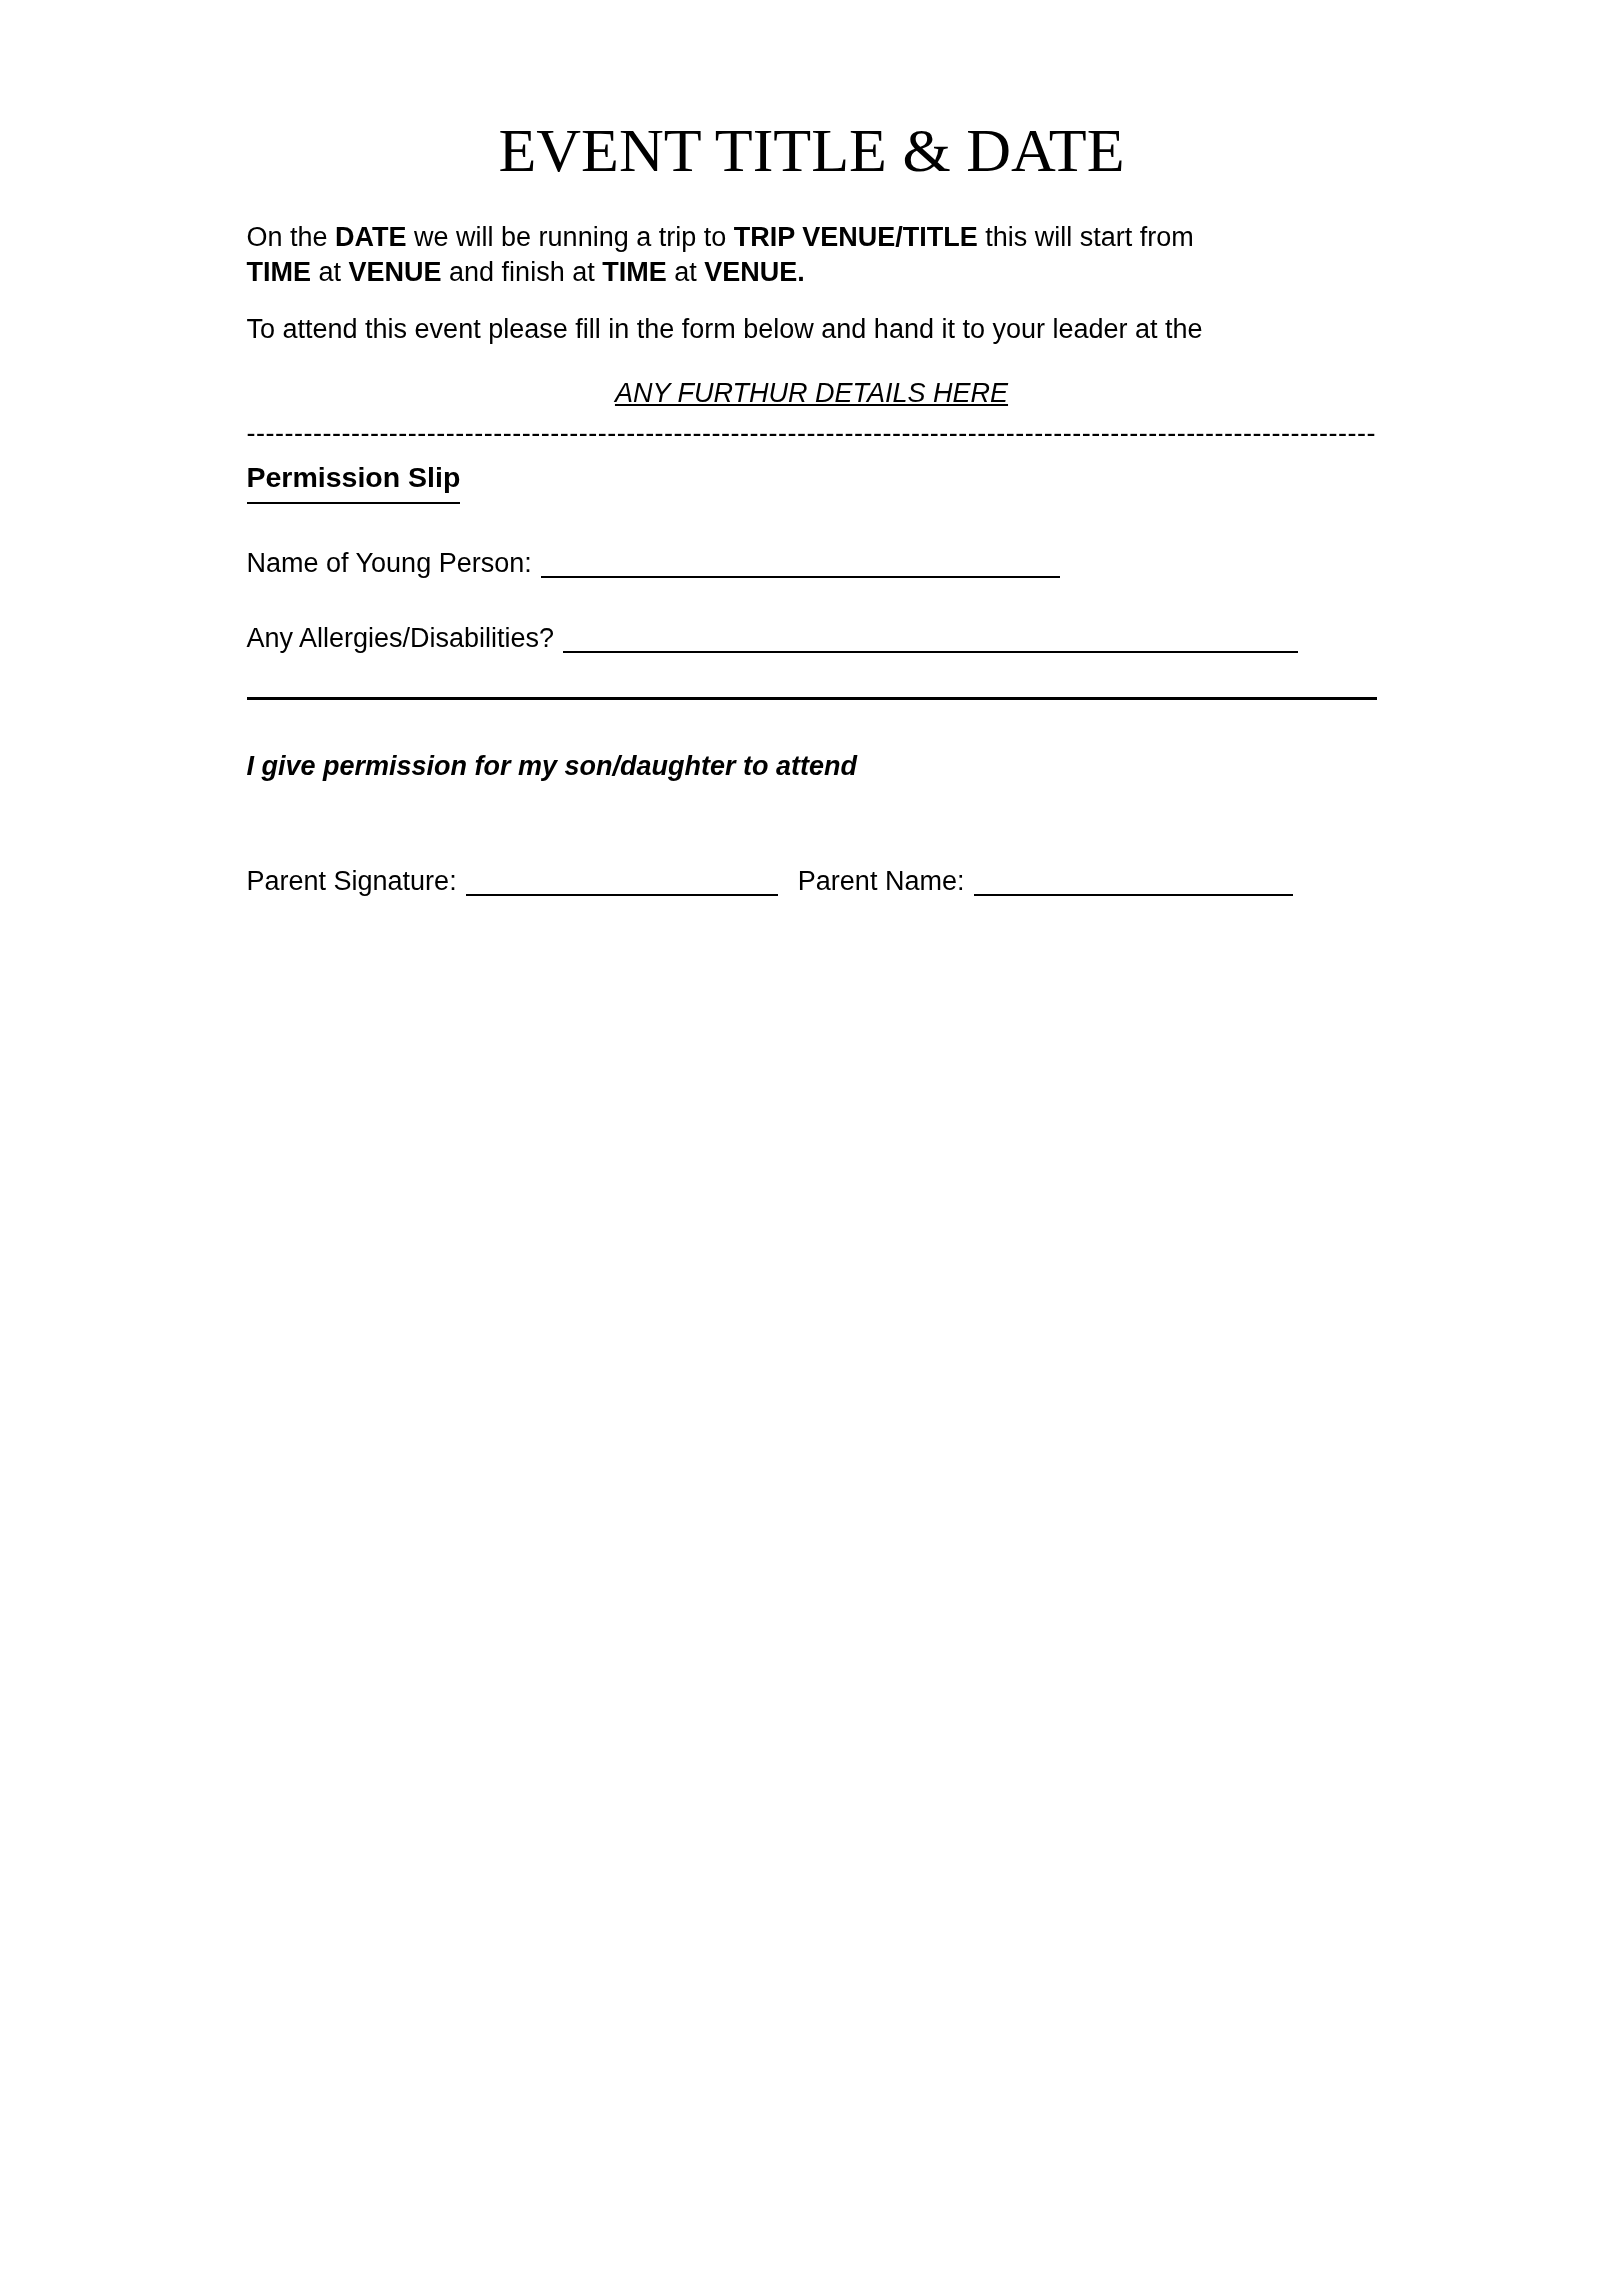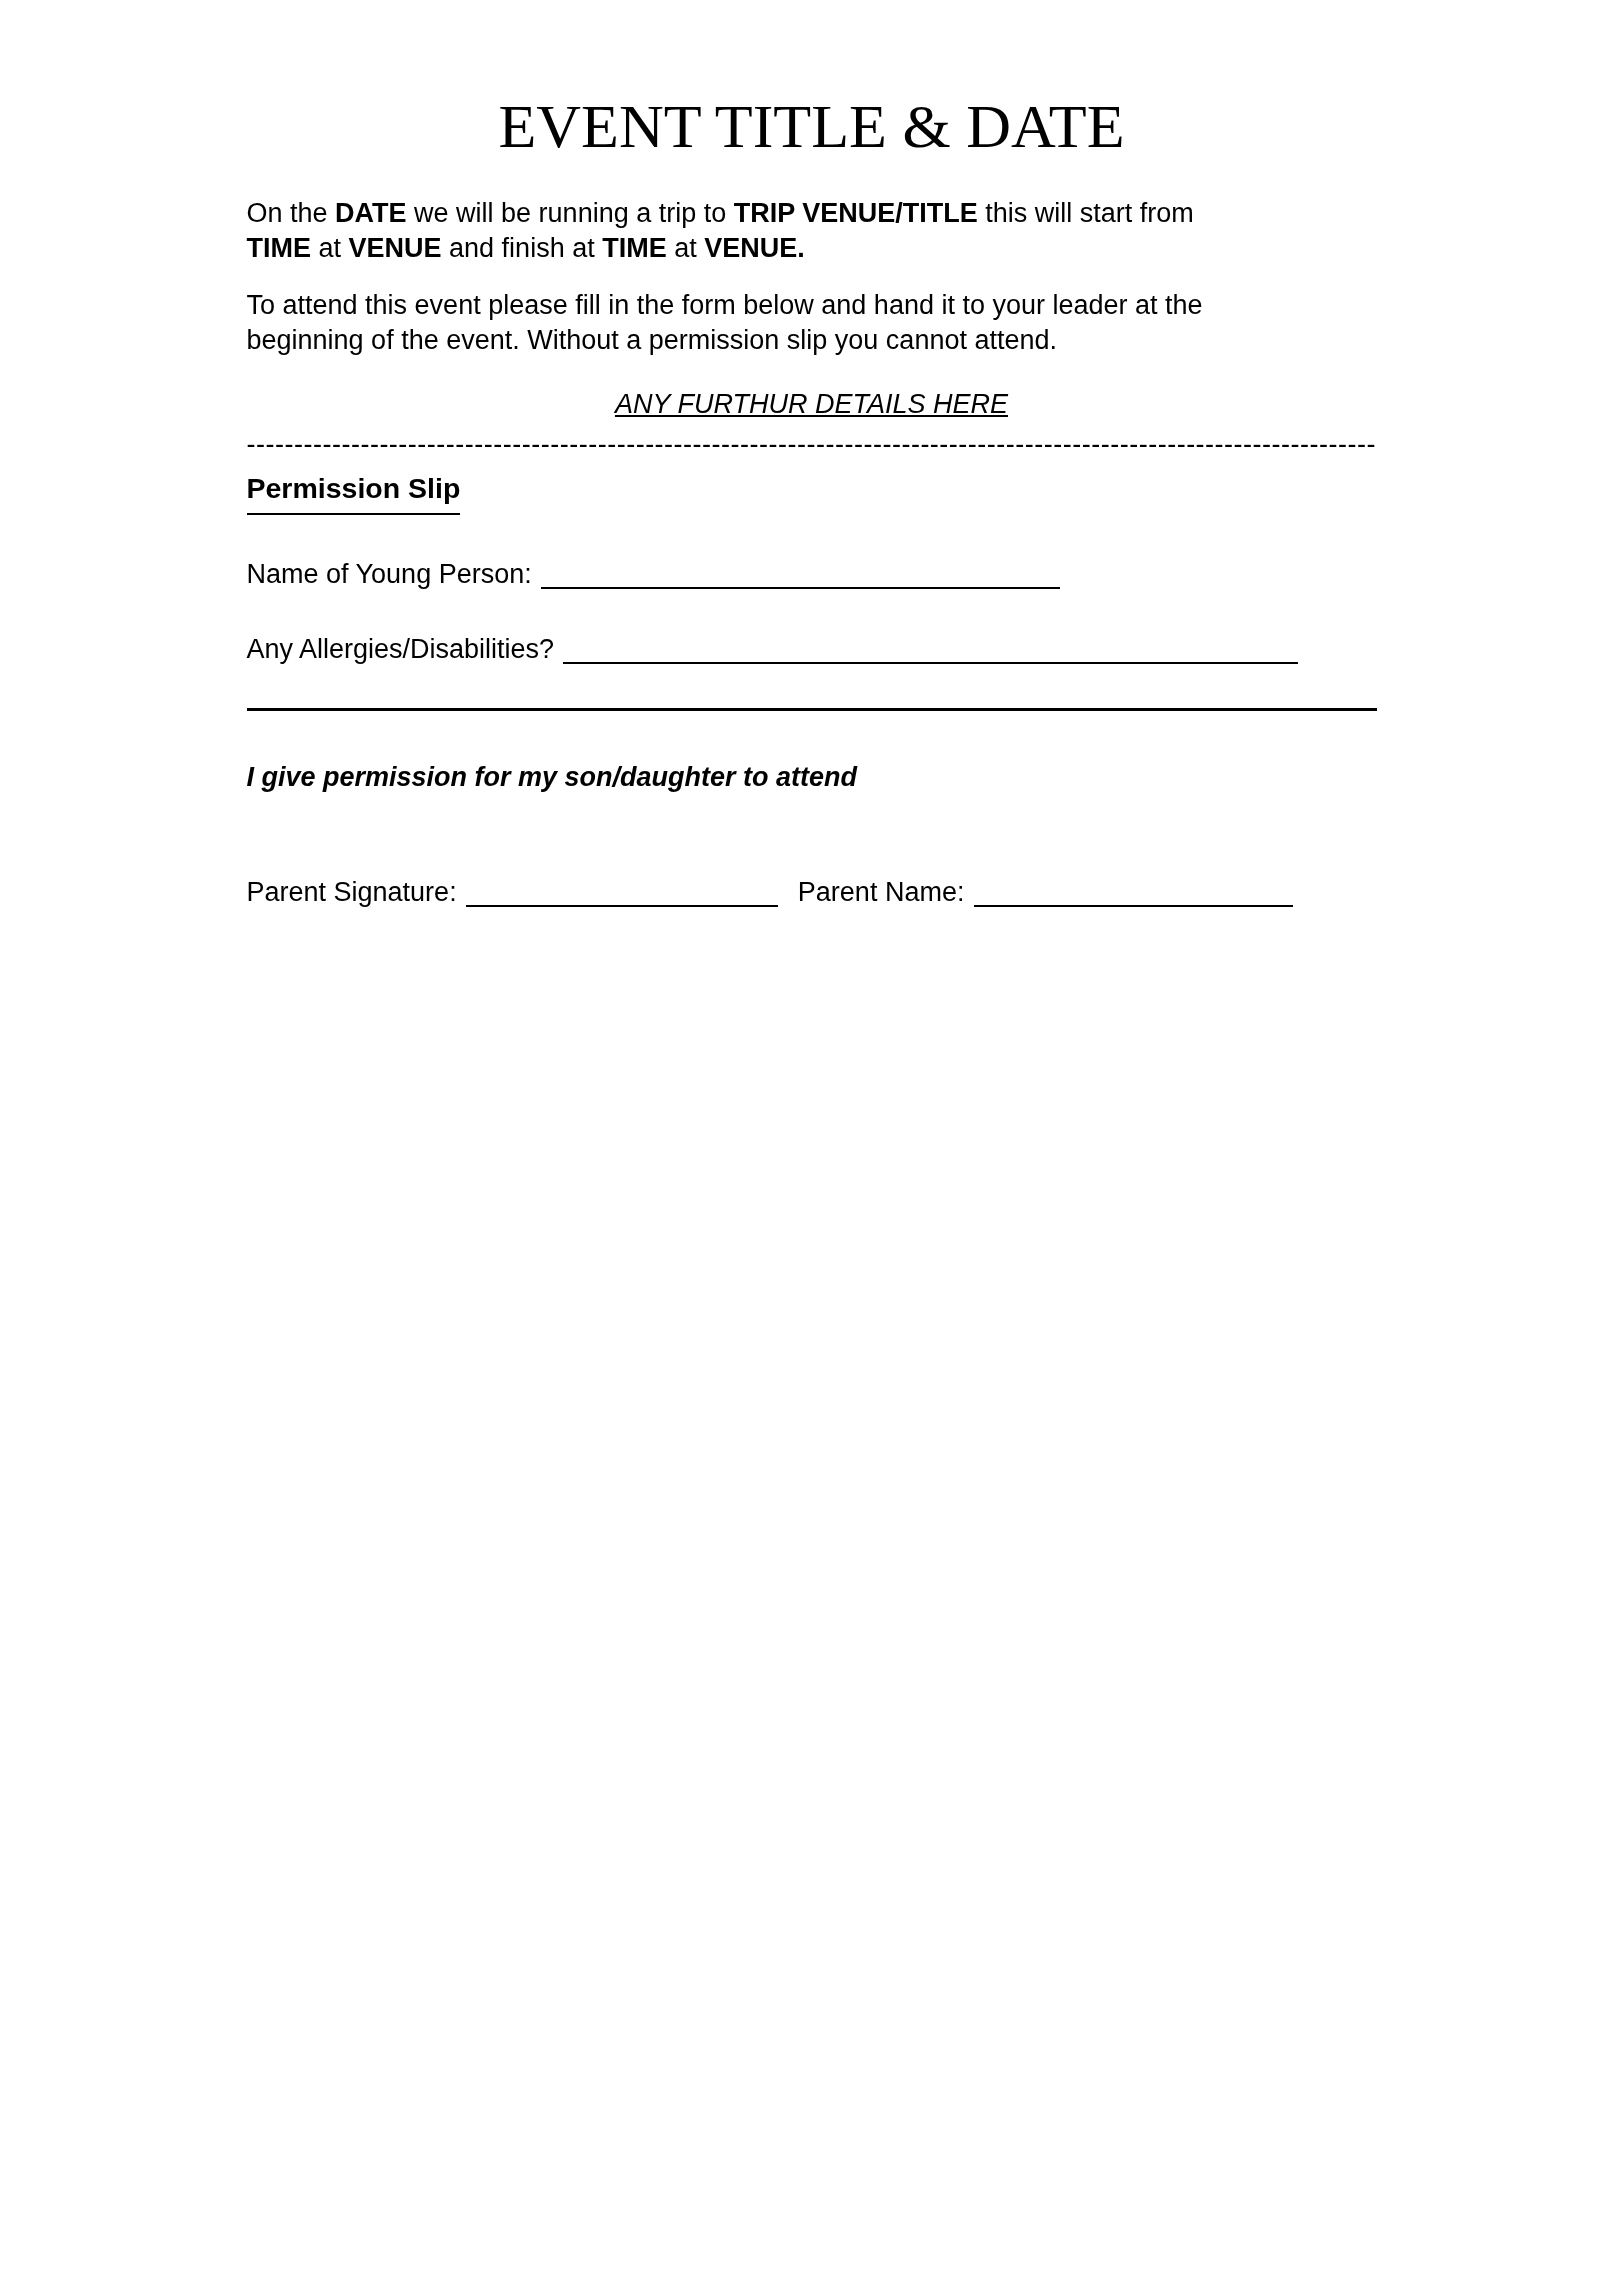--- a/index.html
+++ b/index.html
@@ -15,21 +15,21 @@
     width: 1623px;
     height: 2296px;
     background: #ffffff;
     position: relative;
   }
   .content {
     width: 1130px;
     margin: 0 auto;
   }
   .title {
-    margin-top: 88px;
+    margin-top: 112px;
     font-family: "Liberation Serif", serif;
     font-weight: 400;
     font-size: 62px;
     line-height: 76px;
     text-align: center;
     letter-spacing: 0px;
   }
   .para {
     font-size: 27px;
     line-height: 35px;
@@ -107,21 +107,21 @@
 </head>
 <body>
 
 <div class="page">
   <div class="content">
 
     <h1 class="title">EVENT TITLE &amp; DATE</h1>
 
     <p class="para center p1"><span>On the </span><b>DATE</b><span> we will be running a trip to </span><b>TRIP VENUE/TITLE</b><span> this will start from</span><br><b>TIME</b><span> at </span><b>VENUE</b><span> and finish at </span><b>TIME</b><span> at </span><b>VENUE.</b></p>
 
-    <p class="para center p2"><span>To attend this event please fill in the form below and hand it to your leader at the</span><br><span>beginning of the event. Without a permission slip you cannot attend.</span></p>
+    <p class="para center p2"><span>To attend this event please fill in the form below and hand it to your leader at the</span><br></p>
 
     <p class="note">ANY FURTHUR DETAILS HERE</p>
 
     <div class="dashes">---------------------------------------------------------------------------------------------------------------------------------------</div>
 
     <div class="section-heading"><span class="underlined">Permission Slip</span></div>
 
     <div class="field-row row-name"><span>Name of Young Person:</span><span class="blank-line w-name"></span></div>
 
 

